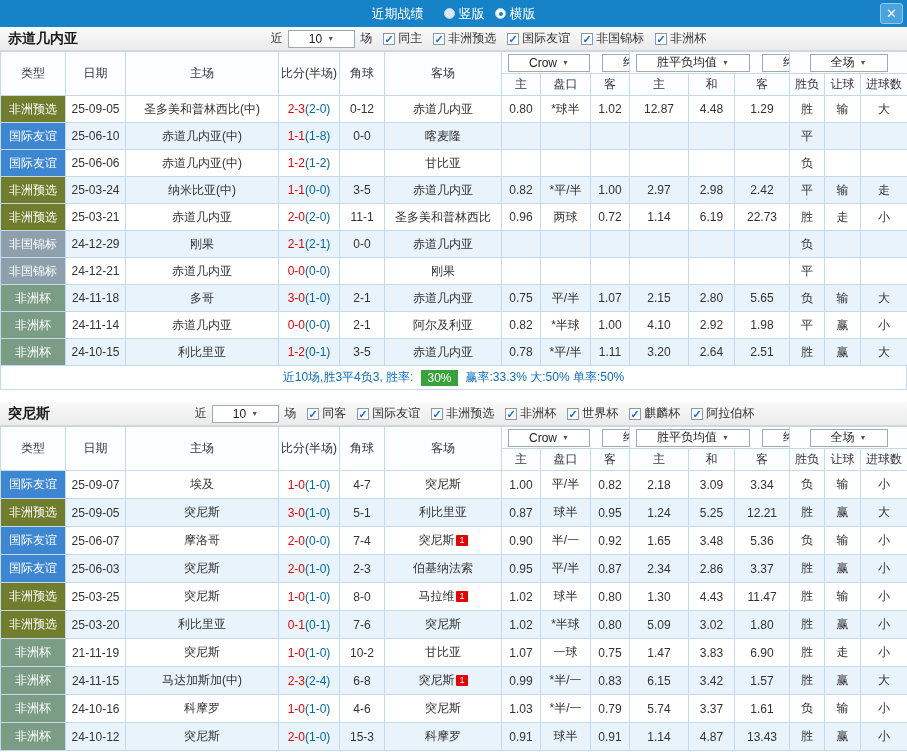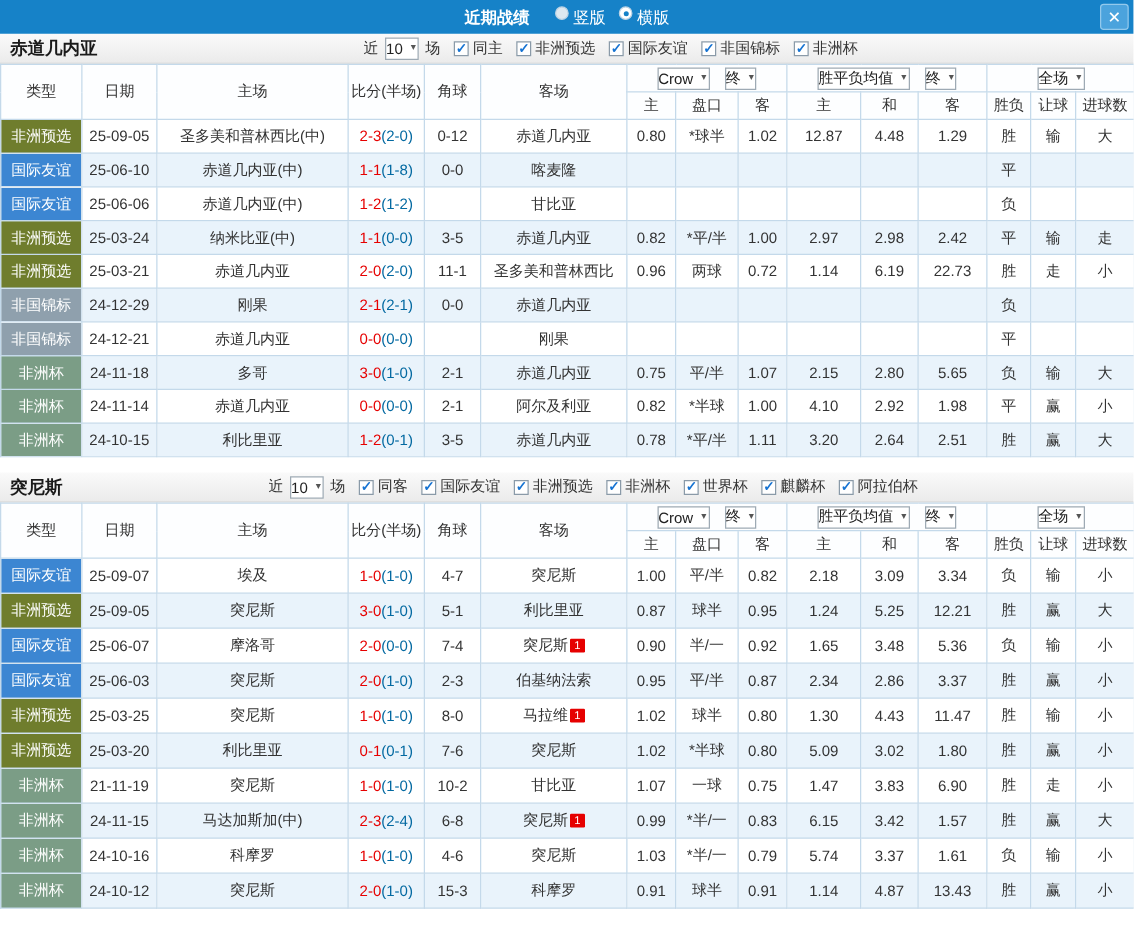--- a/index.html
+++ b/index.html
@@ -1,31 +1,31 @@
 <!DOCTYPE html>
 <html><head>
 <meta charset="utf-8">
 <style>
   *{box-sizing:border-box;margin:0;padding:0}
   html,body{width:907px;height:752px;overflow:hidden;background:#fff}
   body{font-family:"Liberation Sans",sans-serif}
   .app{width:907px;height:752px;overflow:hidden;position:relative;background:#fff}
 
   .titlebar{height:27px;background:#1682c8;display:flex;align-items:center;justify-content:center;position:relative;color:#fff;font-size:13px}
-  .title{font-weight:bold;margin-right:10px}
-  .radio{display:inline-flex;align-items:flex-start;gap:4px;margin-left:10px;cursor:pointer}
+  .title{font-weight:normal;margin-right:10px}
+  .radio{display:inline-flex;align-items:center;gap:4px;margin-left:10px;cursor:pointer}
   .rdot{width:11px;height:11px;border-radius:50%;background:#dde8f0;border:1px solid #bcd3e4;display:inline-block;position:relative}
   .rdot.sel{background:#fff}
   .rdot.sel::after{content:"";position:absolute;left:3px;top:3px;width:4px;height:4px;border-radius:50%;background:#1682c8}
   .close-btn{position:absolute;right:4px;top:3px;width:23px;height:21px;background:#4ba3dd;border:1px solid #93c9ec;border-radius:3px;color:#fff;font-size:13px;line-height:18px;text-align:center;cursor:pointer}
 
   .secbar{height:24px;background:linear-gradient(#fafafa,#ebebeb);border-bottom:1px solid #d6d6d6;display:flex;align-items:center;padding:0 8px;font-size:12px;color:#333}
   .team{font-size:14px;font-weight:bold;color:#1a1a1a}
   .controls{flex:1;display:flex;align-items:center;justify-content:center;gap:5px}
-  .selbox{display:inline-flex;align-items:center;gap:5px;background:#fff;border:1px solid #9eaab4;height:18px;padding:0 0;font-size:12px;color:#222;cursor:pointer}
+  .selbox{display:inline-flex;align-items:center;gap:5px;background:#fff;border:1px solid #9eaab4;height:18px;padding:0 20px;font-size:12px;color:#222;cursor:pointer}
   .arr{font-size:7px;color:#555}
   .chk{display:inline-flex;align-items:center;gap:3px;margin-left:6px;cursor:pointer}
   .cb{width:12px;height:12px;border:1px solid #8a9aa8;background:#fff;color:#1673d2;font-size:11px;line-height:10px;text-align:center;font-weight:bold;display:inline-block}
 
   table.grid{width:907px;border-collapse:collapse;table-layout:fixed}
   .grid th,.grid td{border:1px solid #c4d9ea;text-align:center;font-size:12px;font-weight:normal;overflow:hidden;white-space:nowrap;padding:0;color:#333}
   .grid thead tr{height:22px}
   .grid thead th{background:#fdfeff}
   .grid tbody tr{height:27px;background:#fff}
   .grid.s2 tbody tr{height:28px}
@@ -313,20 +313,25 @@
             <td>1.11</td>
             <td>3.20</td>
             <td>2.64</td>
             <td>2.51</td>
             <td class="red">胜</td>
             <td class="red">赢</td>
             <td class="red">大</td>
           </tr>
         </tbody>
       </table>
+      <div class="tfoot">
+        <span>近10场,胜3平4负3, 胜率:</span>
+        <span class="rate-badge">30%</span>
+        <span>赢率:33.3% 大:50% 单率:50%</span>
+      </div>
       <div class="gap"></div>
       <div class="secbar">
         <span class="team">突尼斯</span>
         <span class="controls">
           <span>近</span>
           <span class="selbox">
             <span>10</span>
             <span class="arr">▼</span>
           </span>
           <span>场</span>

